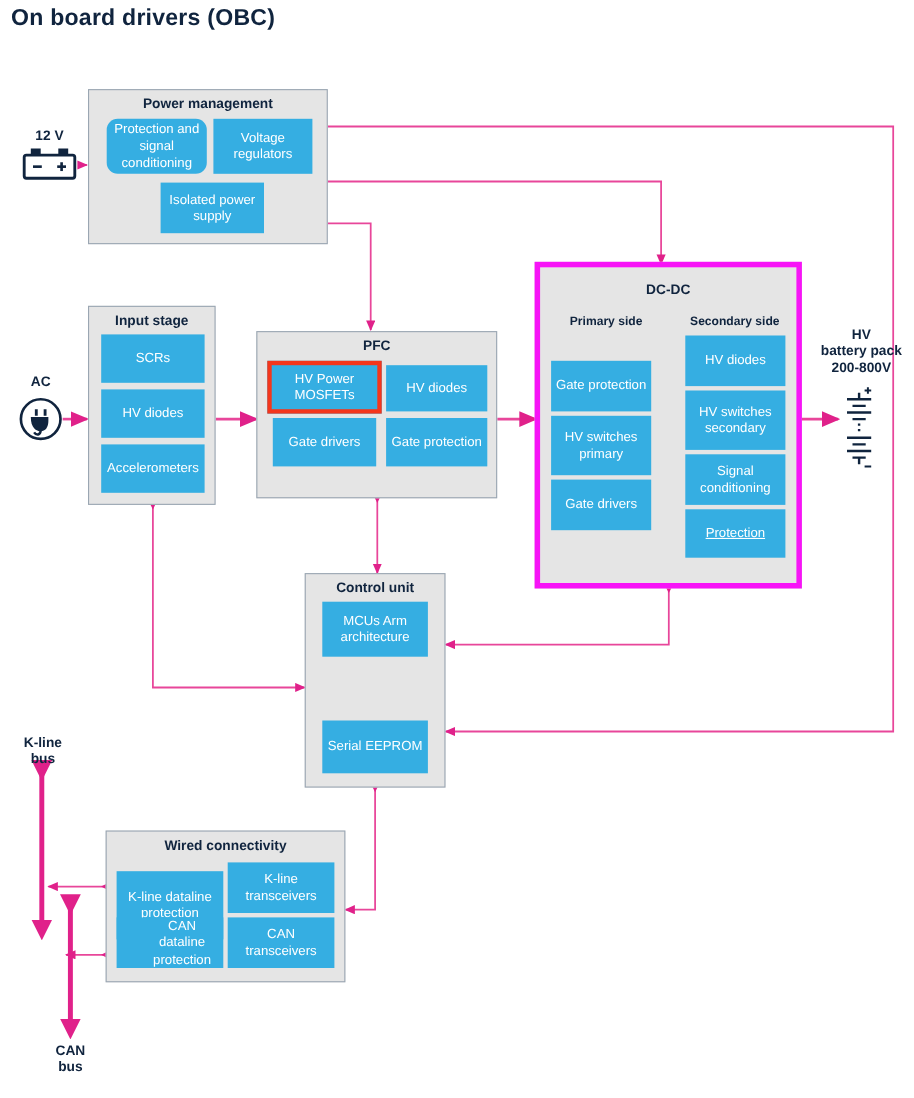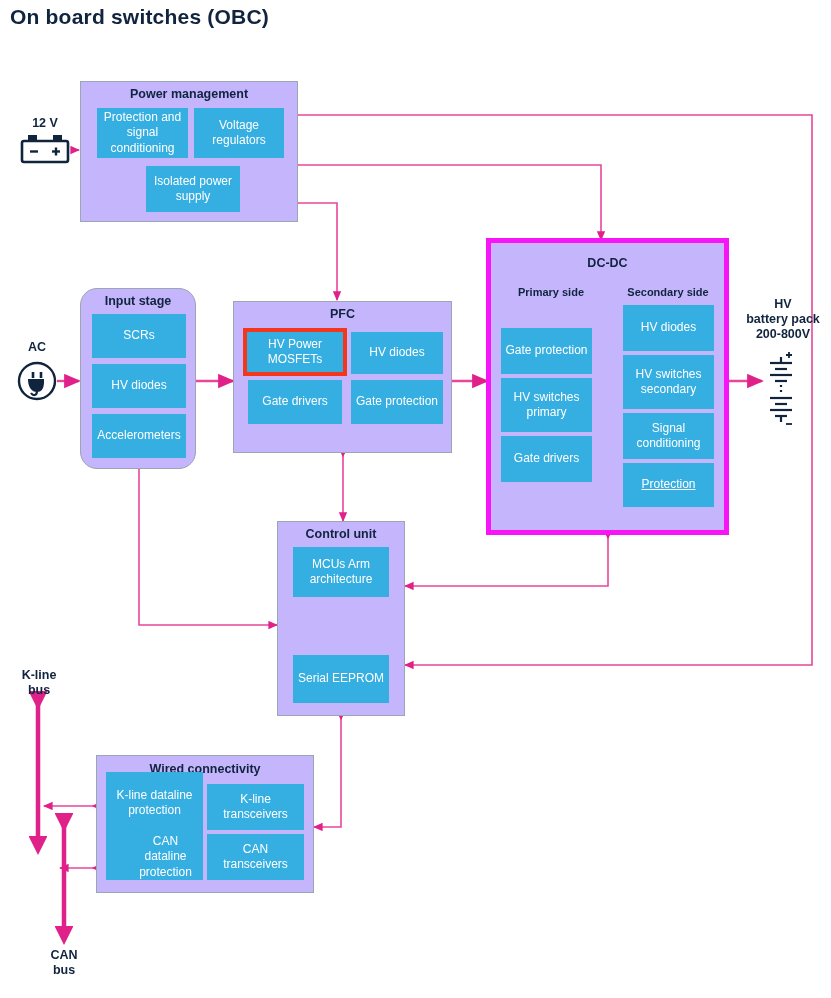--- a/index.html
+++ b/index.html
@@ -3,39 +3,39 @@
 <meta charset="utf-8">
 <style>
   html,body{margin:0;padding:0;background:#ffffff;}
   body{width:831px;height:998px;position:relative;font-family:"Liberation Sans",sans-serif;overflow:hidden;}
   #canvas{position:absolute;left:0;top:0;width:831px;height:998px;}
   svg#wires{position:absolute;left:0;top:0;width:831px;height:998px;pointer-events:none;}
 
   .title{position:absolute;left:10px;top:5px;font-size:21px;font-weight:bold;color:#10243e;letter-spacing:0.2px;}
 
   
-  .group{position:absolute;border:1px solid #9aa6b2;background:#c4b5fd;box-sizing:border-box;}
+  .group{position:absolute;border:1px solid #9aa6b2;background:#e5e5e5;box-sizing:border-box;}
   .group.magenta{border:5px solid #f714f7;}
   .grouptitle{position:absolute;width:100%;text-align:center;font-size:12.5px;font-weight:bold;color:#10243e;}
   .subtitle{position:absolute;text-align:center;font-size:11px;font-weight:bold;color:#10243e;}
 
   
   .blk{position:absolute;background:#35aee2;color:#ffffff;font-size:12px;line-height:15.5px;
        display:flex;align-items:center;justify-content:center;text-align:center;box-sizing:border-box;padding:1px 3px;}
   .blk.hl{border:4px solid #f4361c;background:#35aee2;}
 
   
   .lbl{position:absolute;text-align:center;font-size:12.5px;font-weight:bold;color:#10243e;line-height:15px;}
 </style>
 </head>
 <body>
 
 <div id="canvas">
 
-  <div class="title">On board switches (OBC)</div>
+  <div class="title">On board drivers (OBC)</div>
 
   <svg id="wires" viewBox="0 0 831 998">
     <defs>
       <marker id="ah" markerWidth="7" markerHeight="7" refX="6.2" refY="3" orient="auto">
         <path d="M0,0 L7,3 L0,6 z" fill="#e0218a"></path>
       </marker>
       <marker id="ahs" markerWidth="6" markerHeight="6" refX="5.4" refY="2.6" orient="auto">
         <path d="M0,0 L6,2.6 L0,5.2 z" fill="#e0218a"></path>
       </marker>
       <marker id="ahb" markerWidth="5" markerHeight="5" refX="2.4" refY="2.5" orient="auto">
@@ -115,26 +115,26 @@
       <path d="M770,410 L792,410"></path>
       <path d="M775,416 L787,416"></path>
       <path d="M781,416 L781,422"></path>
       <path d="M789,352 L789,358 M786,355 L792,355" stroke-width="1.8"></path>
       <path d="M786,424 L792,424" stroke-width="1.8"></path>
     </g>
   </svg>
 
   <div class="group" style="left:80px;top:81px;width:218px;height:141px;">
     <div class="grouptitle" style="top:5px;">Power management</div>
-    <div class="blk" style="left:16px;top:26px;width:91px;height:50px;">Protection and signal conditioning</div>
+    <div class="blk" style="left:16px;top:26px;width:91px;height:50px;border-radius:10px;">Protection and signal conditioning</div>
     <div class="blk" style="left:113px;top:26px;width:90px;height:50px;">Voltage regulators</div>
     <div class="blk" style="left:65px;top:84px;width:94px;height:46px;">Isolated power supply</div>
   </div>
 
-  <div class="group" style="left:80px;top:288px;width:116px;height:181px;border-radius:17px;">
+  <div class="group" style="left:80px;top:278px;width:116px;height:181px;">
     <div class="grouptitle" style="top:5px;">Input stage</div>
     <div class="blk" style="left:11px;top:25px;width:94px;height:44px;">SCRs</div>
     <div class="blk" style="left:11px;top:75px;width:94px;height:44px;">HV diodes</div>
     <div class="blk" style="left:11px;top:125px;width:94px;height:44px;">Accelerometers</div>
   </div>
 
   <div class="group" style="left:233px;top:301px;width:219px;height:152px;">
     <div class="grouptitle" style="top:5px;">PFC</div>
     <div class="blk hl" style="left:9px;top:26px;width:104px;height:48px;">HV Power MOSFETs</div>
     <div class="blk" style="left:117px;top:30px;width:92px;height:42px;">HV diodes</div>
@@ -158,21 +158,21 @@
   </div>
 
   <div class="group" style="left:277px;top:521px;width:128px;height:195px;">
     <div class="grouptitle" style="top:5px;">Control unit</div>
     <div class="blk" style="left:15px;top:25px;width:96px;height:50px;">MCUs Arm architecture</div>
     <div class="blk" style="left:15px;top:133px;width:96px;height:48px;">Serial EEPROM</div>
   </div>
 
   <div class="group" style="left:96px;top:755px;width:218px;height:138px;">
     <div class="grouptitle" style="top:6px;">Wired connectivity</div>
-    <div class="blk" style="left:9px;top:16px;width:97px;height:62px;">K-line dataline protection</div>
+    <div class="blk" style="left:9px;top:36px;width:97px;height:62px;">K-line dataline protection</div>
     <div class="blk" style="left:110px;top:28px;width:97px;height:46px;">K-line transceivers</div>
     <div class="blk" style="left:9px;top:78px;width:97px;height:46px;padding-left:25px;">CAN dataline protection</div>
     <div class="blk" style="left:110px;top:78px;width:97px;height:46px;">CAN transceivers</div>
   </div>
 
   <div class="lbl" style="left:20px;top:116px;width:50px;">12 V</div>
   <div class="lbl" style="left:14px;top:340px;width:46px;">AC</div>
 
   <div class="lbl" style="left:735px;top:297px;width:96px;">
     <span>HV</span><br>

